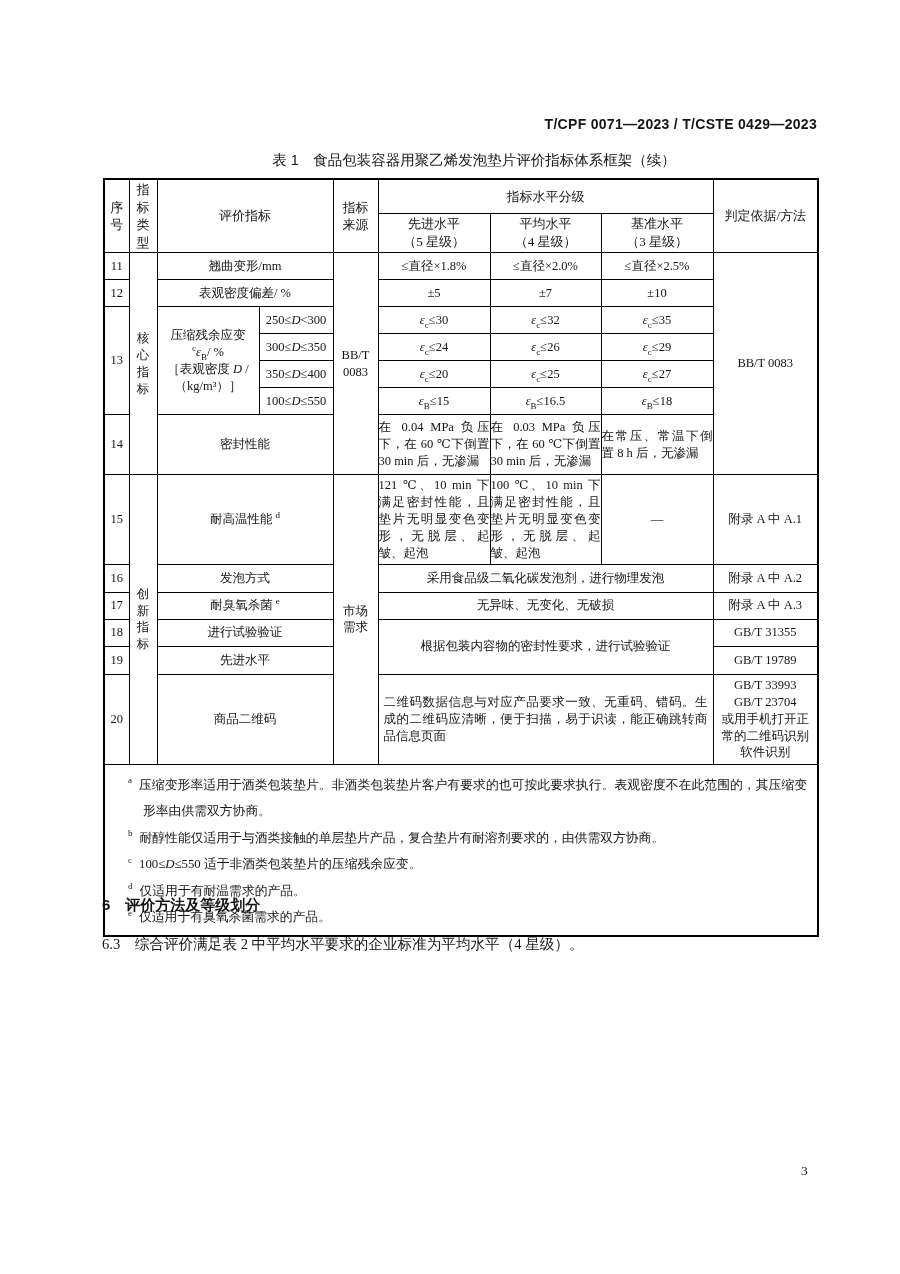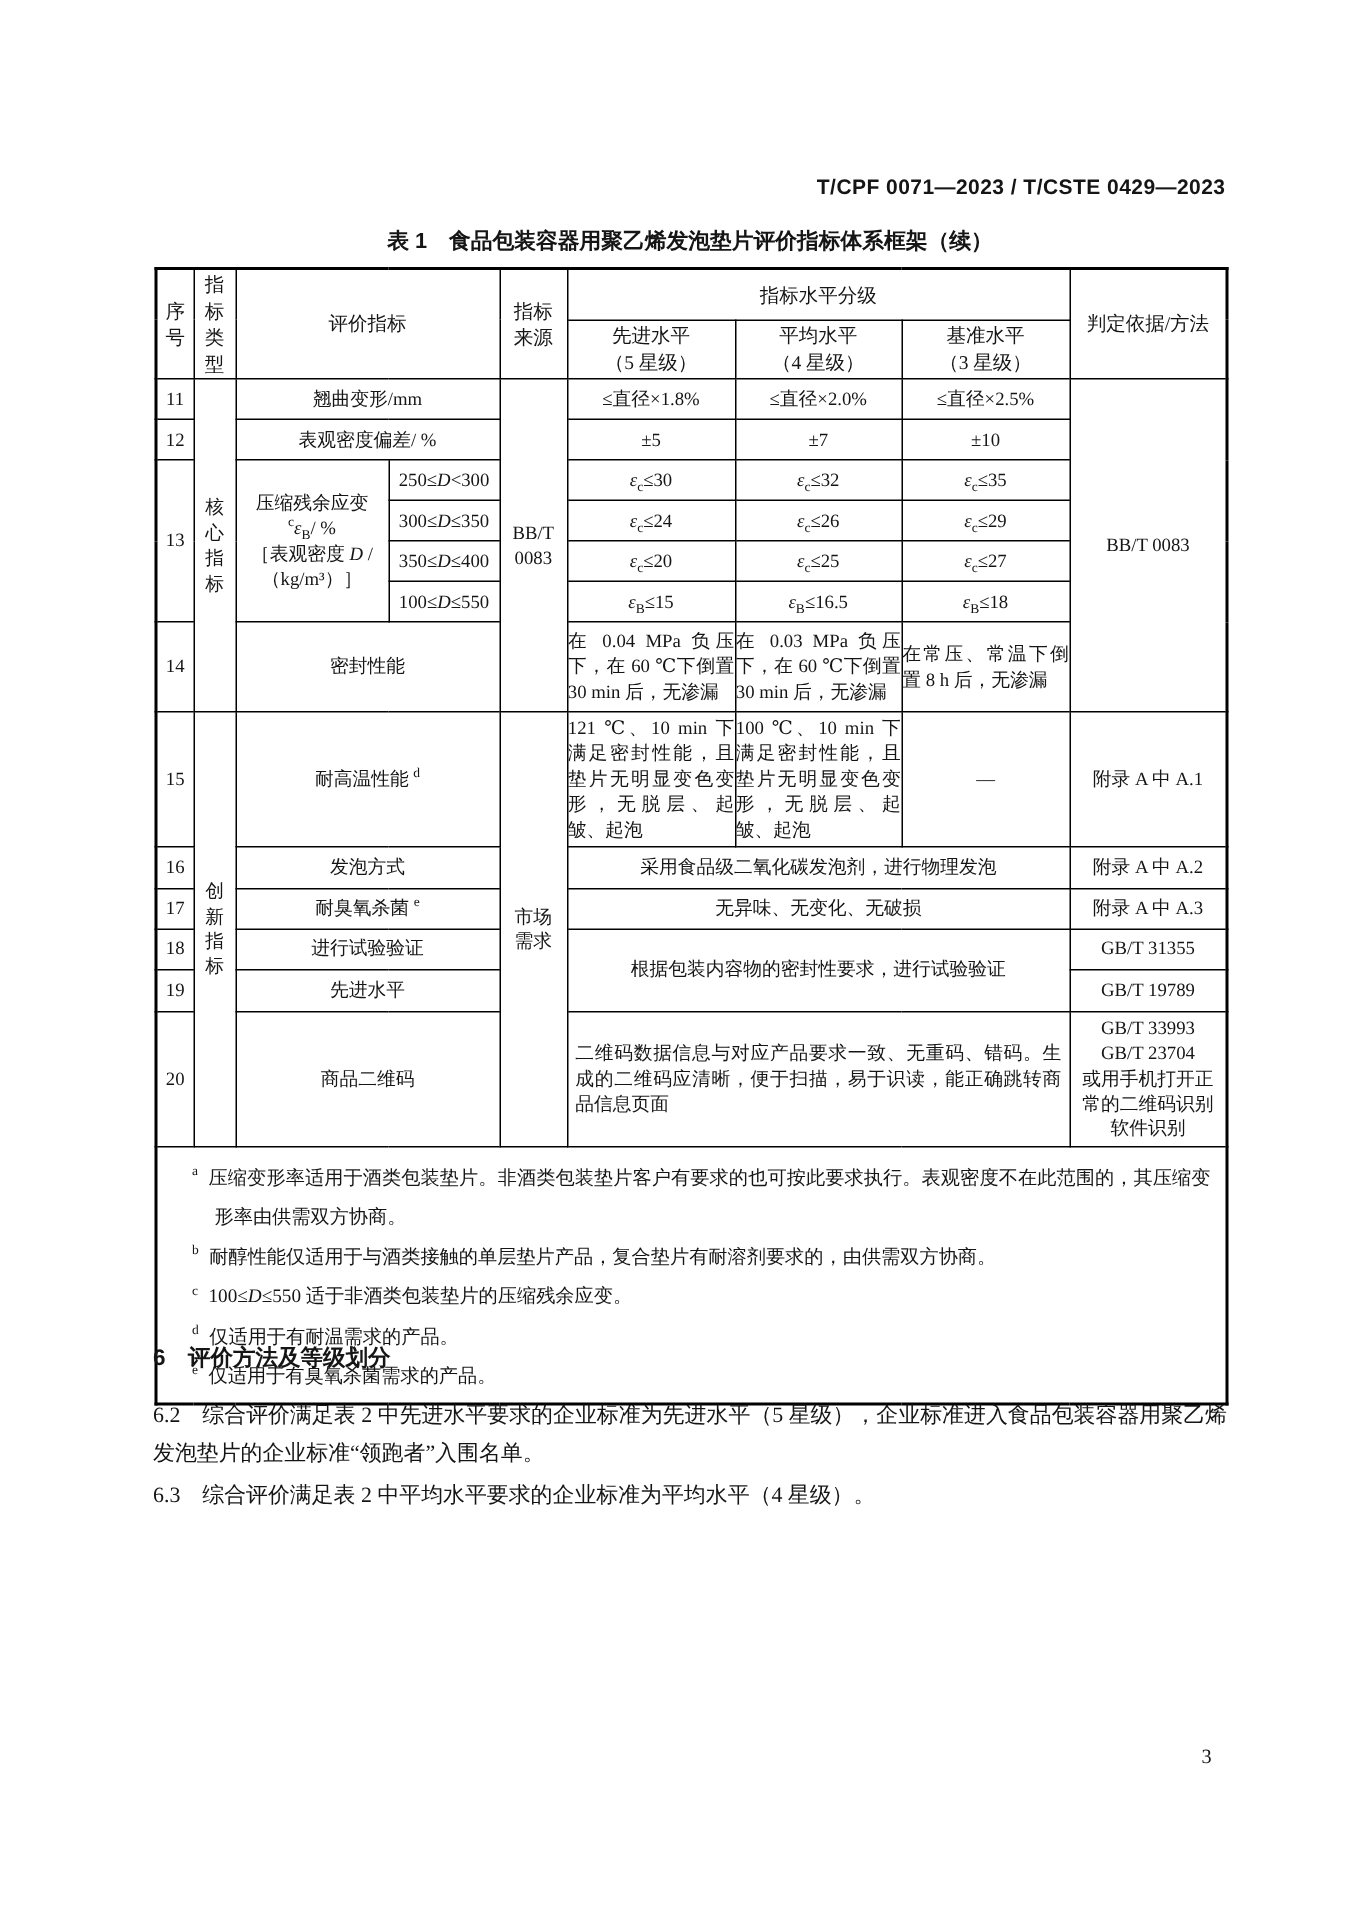--- a/index.html
+++ b/index.html
@@ -7,23 +7,23 @@
     width:900px;height:1274px;position:relative;background:#ffffff;
     font-family:"Liberation Serif","DejaVu Serif",serif;color:#151515;
     -webkit-font-smoothing:antialiased;
   }
   .doc-code{
     position:absolute;top:116px;right:83px;
     font-family:"Liberation Sans","DejaVu Sans",sans-serif;
     font-weight:700;font-size:14px;letter-spacing:.3px;
   }
   .table-title{
-    position:absolute;top:151px;left:103px;width:714px;text-align:center;
+    position:absolute;top:151px;left:117px;width:714px;text-align:center;
     font-family:"Liberation Sans","DejaVu Sans",sans-serif;
-    font-weight:700;font-size:14.5px;
+    font-weight:400;font-size:14.5px;
   }
   table.t1{
     position:absolute;top:178px;left:103px;width:714px;
     border-collapse:collapse;table-layout:fixed;
     font-size:12.5px;border:2px solid #000;
   }
   .t1 th,.t1 td{
     border:1px solid #000;padding:1px 2px;text-align:center;vertical-align:middle;
     font-weight:normal;line-height:1.35;white-space:pre-line;overflow:hidden;
   }
@@ -193,17 +193,16 @@
       <div class="fn"><sup>c</sup><span>100≤<i>D</i>≤550 适于非酒类包装垫片的压缩残余应变。</span></div>
       <div class="fn"><sup>d</sup><span>仅适用于有耐温需求的产品。</span></div>
       <div class="fn"><sup>e</sup><span>仅适用于有臭氧杀菌需求的产品。</span></div>
     </td>
   </tr>
 </tbody>
   </table>
 
 <div class="sec6">
   <div class="h">6　评价方法及等级划分</div>
-  <p>6.2　综合评价满足表 2 中先进水平要求的企业标准为先进水平（5 星级），企业标准进入食品包装容器用聚乙烯发泡垫片的企业标准“领跑者”入围名单。</p>
   <p>6.3　综合评价满足表 2 中平均水平要求的企业标准为平均水平（4 星级）。</p>
 </div>
 
 <div class="page-num">3</div>
 
 </body></html>

